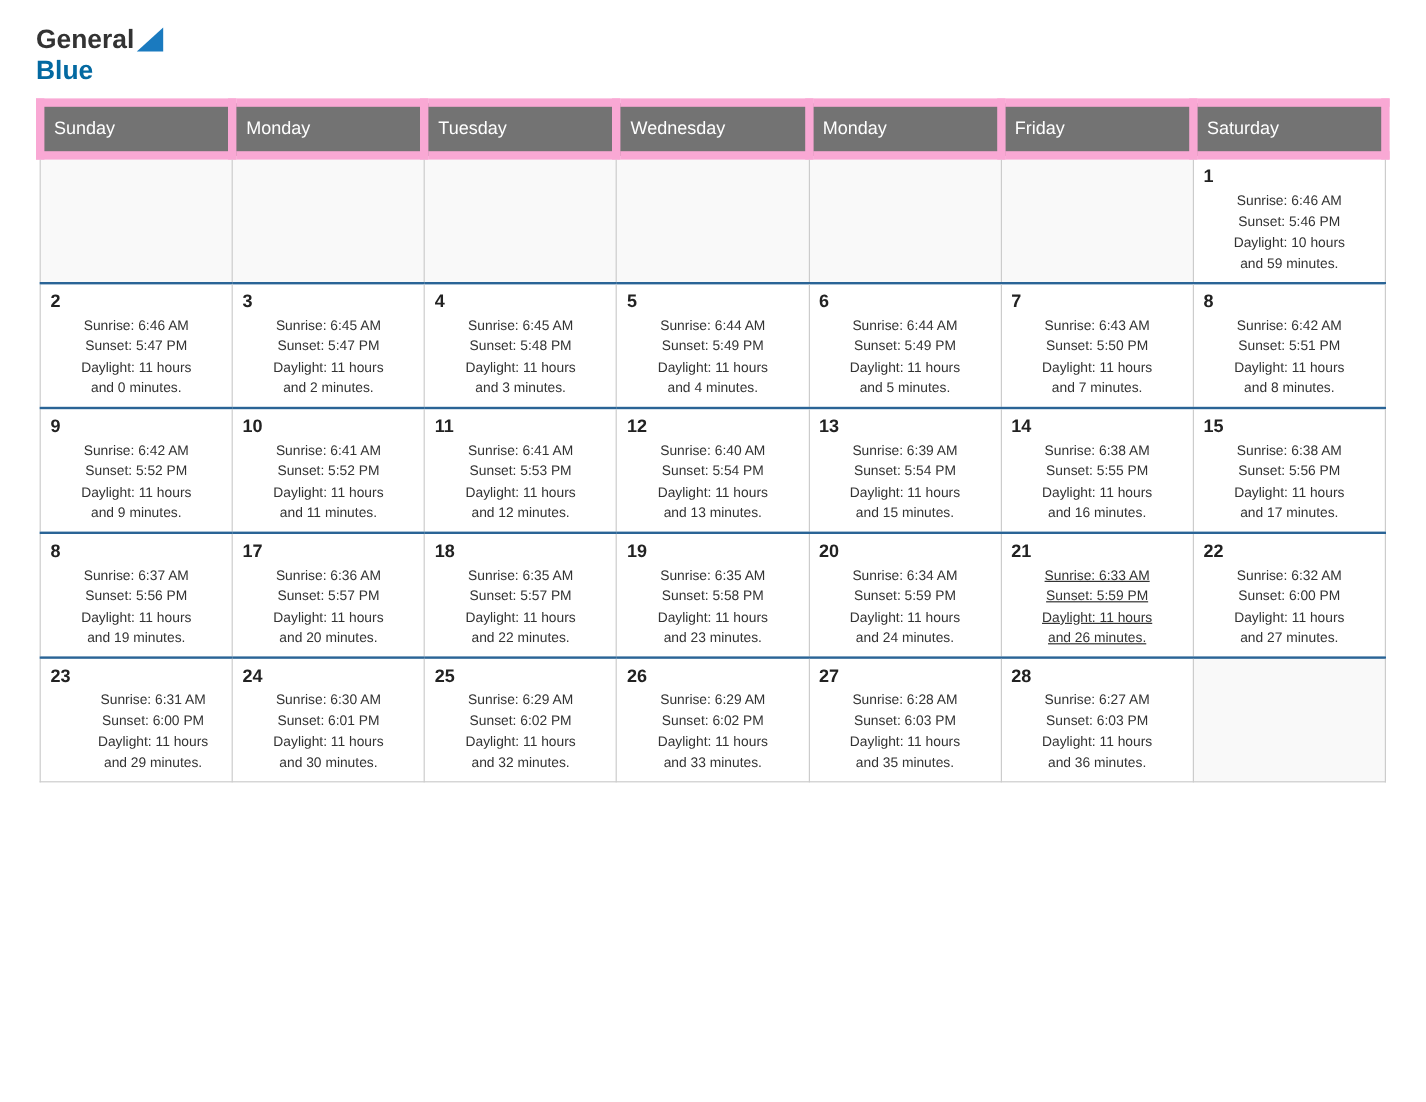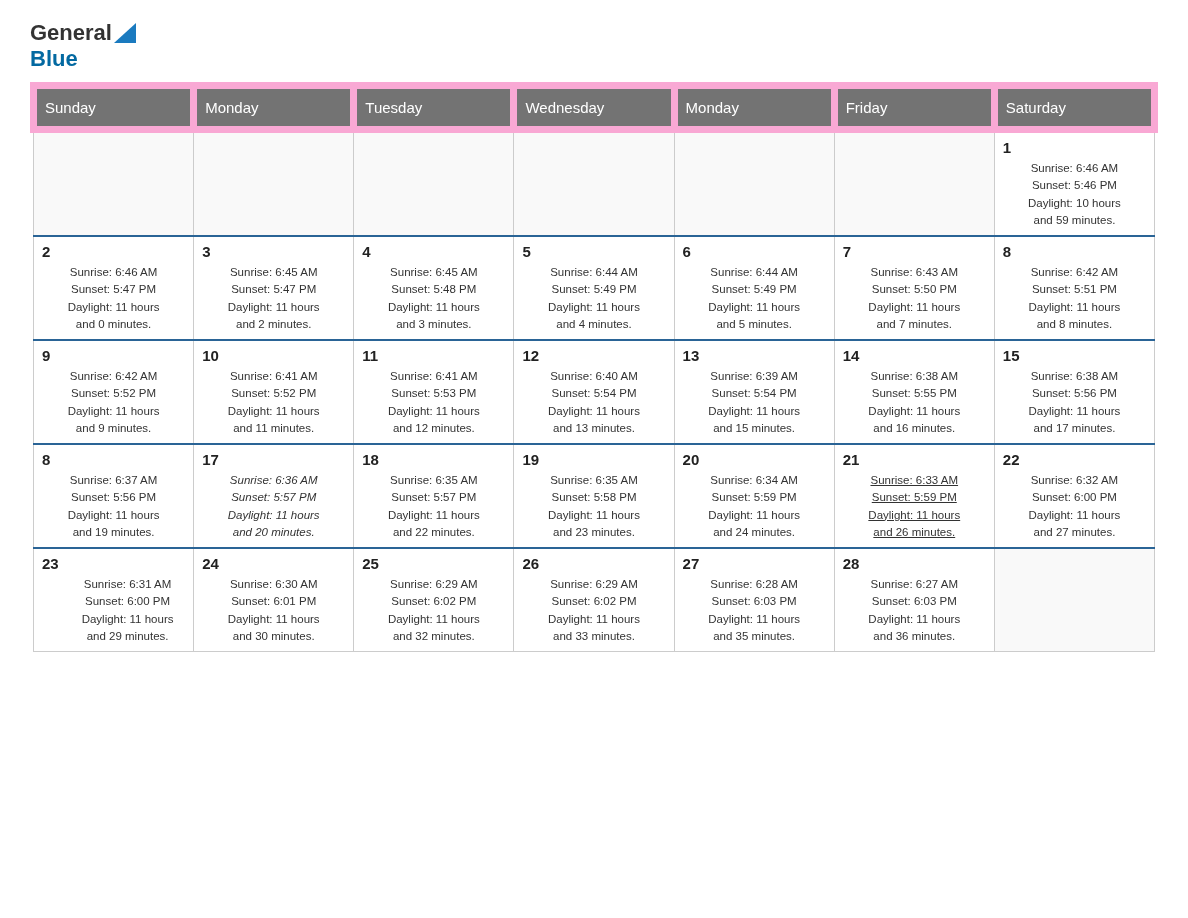--- a/index.html
+++ b/index.html
@@ -246,21 +246,21 @@
       <tr>
         <td>
           <div class="day-number">8</div>
           <div class="day-info" style="white-space: pre-line;">Sunrise: 6:37 AM
 Sunset: 5:56 PM
 Daylight: 11 hours
 and 19 minutes.</div>
         </td>
         <td>
           <div class="day-number">17</div>
-          <div class="day-info" style="white-space: pre-line; font-style: italic;">Sunrise: 6:36 AM
+          <div class="day-info" style="white-space: pre-line;">Sunrise: 6:36 AM
 Sunset: 5:57 PM
 Daylight: 11 hours
 and 20 minutes.</div>
         </td>
         <td>
           <div class="day-number">18</div>
           <div class="day-info" style="white-space: pre-line;">Sunrise: 6:35 AM
 Sunset: 5:57 PM
 Daylight: 11 hours
 and 22 minutes.</div>

